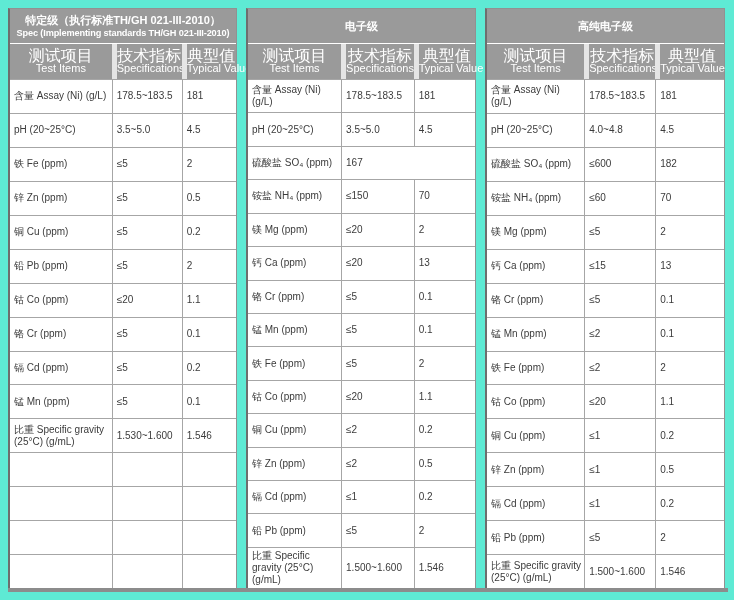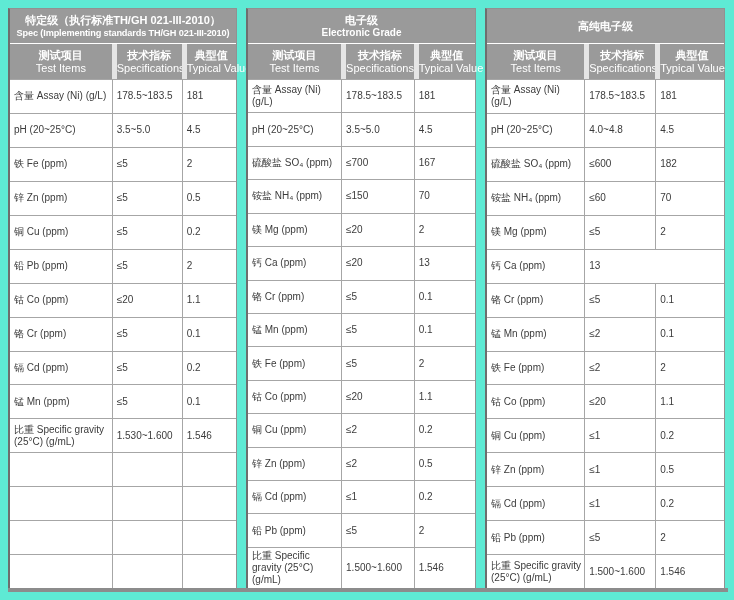--- a/index.html
+++ b/index.html
@@ -24,21 +24,21 @@
   }
   .gh-zh{font-size:11px;font-weight:bold;line-height:14px;white-space:nowrap;}
   .gh-en{font-size:10px;font-weight:bold;line-height:12px;white-space:nowrap;}
   .sec-0 .gh-en{font-size:9.2px;letter-spacing:-0.15px;}
   .col-headers{height:35px;flex:0 0 35px;display:flex;background:#9a9a9a;}
   .ch-cell{
     display:flex;flex-direction:column;justify-content:center;text-align:center;
     color:#fff;box-sizing:border-box;overflow:visible;
   }
   .ch-cell + .ch-cell{border-left:5px solid #e5e5e5;}
-  .ch-zh{font-size:11px;font-weight:bold;line-height:13px;white-space:nowrap;}
+  .ch-zh{font-size:16px;font-weight:normal;line-height:13px;white-space:nowrap;}
   .ch-en{font-size:11px;line-height:12px;white-space:nowrap;}
   .body{flex:1;display:flex;flex-direction:column;}
   .row{flex:1;display:flex;border-top:1px solid #a6a6a6;box-sizing:border-box;}
   .cell{
     box-sizing:border-box;display:flex;align-items:center;
     padding:2px 2px 2px 4px;font-size:10px;line-height:12px;color:#3b3b3b;
   }
   .cell + .cell{border-left:1px solid #a6a6a6;}
   .sec-0 .colw-0{width:45%}.sec-0 .colw-1{width:31%}.sec-0 .colw-2{width:24%}
   .sec-1 .colw-0{width:41%}.sec-1 .colw-1{width:32%}.sec-1 .colw-2{width:27%}
@@ -143,21 +143,20 @@
             <div class="cell colw-0"></div>
             <div class="cell colw-1"></div>
             <div class="cell colw-2"></div>
           </div>
         </div>
   </div>
 
   <div class="section sec-1">
     <div class="group-header">
       <div class="gh-zh">电子级</div>
-      <div class="gh-en">Electronic Grade</div>
     </div>
     <div class="col-headers">
           <div class="ch-cell colw-0">
             <div class="ch-zh">测试项目</div>
             <div class="ch-en">Test Items</div>
           </div>
           <div class="ch-cell colw-1">
             <div class="ch-zh">技术指标</div>
             <div class="ch-en">Specifications</div>
           </div>
@@ -172,21 +171,20 @@
             <div class="cell colw-1">178.5~183.5</div>
             <div class="cell colw-2">181</div>
           </div>
           <div class="row">
             <div class="cell colw-0">pH (20~25°C)</div>
             <div class="cell colw-1">3.5~5.0</div>
             <div class="cell colw-2">4.5</div>
           </div>
           <div class="row">
             <div class="cell colw-0">硫酸盐 SO₄ (ppm)</div>
-            <div class="cell colw-1">≤700</div>
             <div class="cell colw-2">167</div>
           </div>
           <div class="row">
             <div class="cell colw-0">铵盐 NH₄ (ppm)</div>
             <div class="cell colw-1">≤150</div>
             <div class="cell colw-2">70</div>
           </div>
           <div class="row">
             <div class="cell colw-0">镁 Mg (ppm)</div>
             <div class="cell colw-1">≤20</div>
@@ -284,20 +282,21 @@
             <div class="cell colw-1">≤60</div>
             <div class="cell colw-2">70</div>
           </div>
           <div class="row">
             <div class="cell colw-0">镁 Mg (ppm)</div>
             <div class="cell colw-1">≤5</div>
             <div class="cell colw-2">2</div>
           </div>
           <div class="row">
             <div class="cell colw-0">钙 Ca (ppm)</div>
+            <div class="cell colw-1">≤15</div>
             <div class="cell colw-2">13</div>
           </div>
           <div class="row">
             <div class="cell colw-0">铬 Cr (ppm)</div>
             <div class="cell colw-1">≤5</div>
             <div class="cell colw-2">0.1</div>
           </div>
           <div class="row">
             <div class="cell colw-0">锰 Mn (ppm)</div>
             <div class="cell colw-1">≤2</div>

